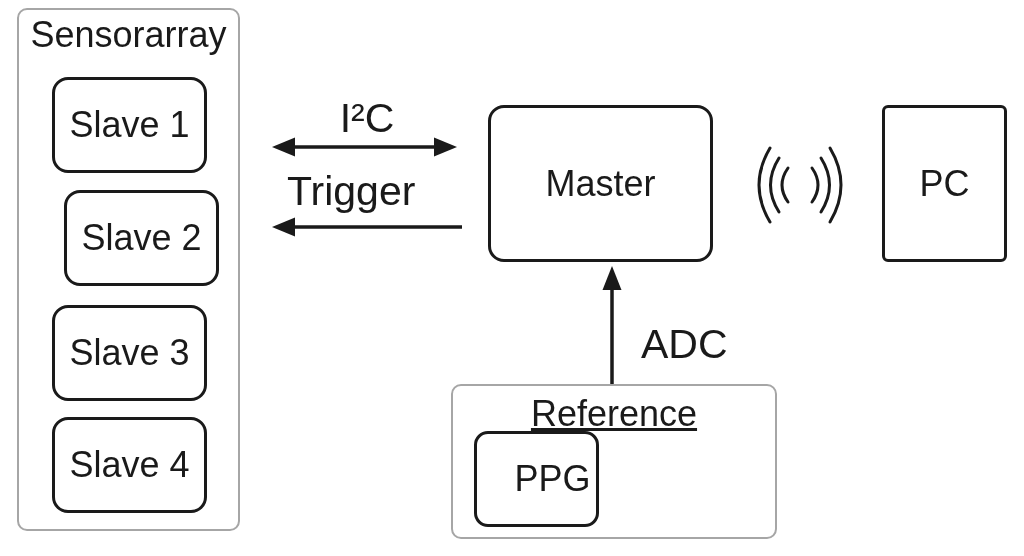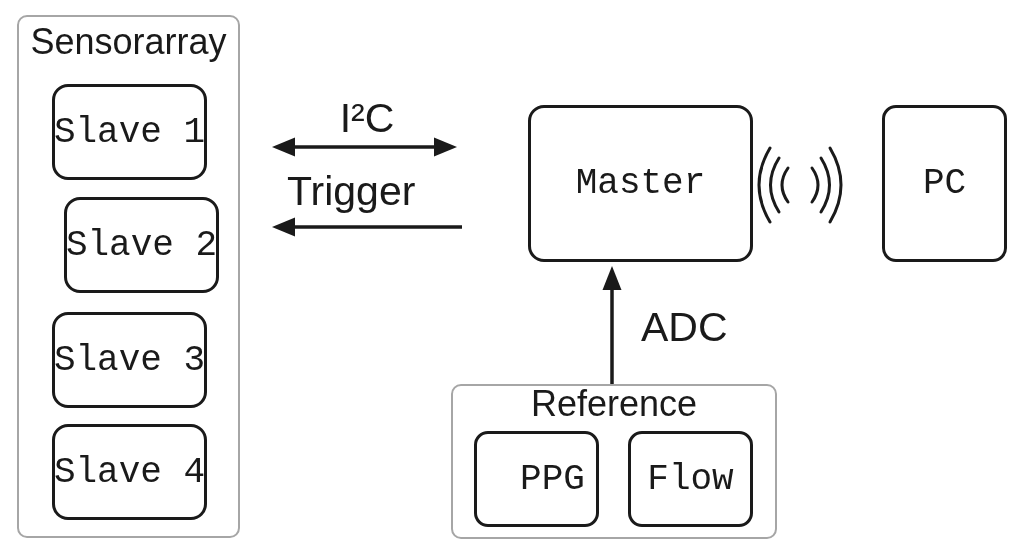--- a/index.html
+++ b/index.html
@@ -40,35 +40,34 @@
     position: absolute;
     border: 3px solid var(--box-border);
     border-radius: 16px;
     background: var(--background);
     display: flex;
     align-items: center;
     justify-content: center;
     font-size: 36px;
     color: var(--text);
     white-space: nowrap;
-    font-family: Liberation Mono, monospace;
   }
-  #sensorarray { left: 17px; top: 15px; width: 223px; height: 523px; }
+  #sensorarray { left: 17px; top: 8px; width: 223px; height: 523px; }
   #sensorarray .group-title { top: 5px; }
   .slave { left: 33px; width: 155px; height: 96px; }
   #slave1 { top: 67px; }
   #slave2 { top: 180px; margin-left: 12px; }
   #slave3 { top: 295px; }
   #slave4 { top: 407px; align-items: center; }
 
-  #master { left: 488px; top: 105px; width: 225px; height: 157px; margin-left: 40px; }
-  #pc     { left: 882px; top: 105px; width: 125px; height: 157px; border-radius: 14px; }
+  #master { left: 488px; top: 105px; width: 225px; height: 157px; }
+  #pc     { left: 882px; top: 105px; width: 125px; height: 157px; border-radius: 6px; }
 
   #reference { left: 451px; top: 384px; width: 326px; height: 155px; }
-  #reference .group-title { top: 0; line-height: 36px; }
+  #reference .group-title { top: 10px; line-height: 36px; text-decoration: underline; }
   #ppg  { left: 21px;  top: 45px; width: 125px; height: 96px; border-radius: 14px; padding-left: 32px; }
   #flow { left: 175px; top: 45px; width: 125px; height: 96px; border-radius: 14px; }
 
   #connections {
     position: absolute;
     left: 0; top: 0;
     width: 1024px;
     height: 556px;
     pointer-events: none;
   }
@@ -78,21 +77,21 @@
 
   .edge-label {
     position: absolute;
     font-size: 41px;
     line-height: 40px;
     color: var(--text);
     white-space: nowrap;
   }
   #label-i2c      { left: 306px; top: 98px;  width: 122px; text-align: center; }
   #label-trigger  { left: 287px; top: 171px; width: 160px; text-align: left; }
-  #label-adc      { left: 641px; top: 307px; }
+  #label-adc      { left: 641px; top: 324px; }
   #label-bluetooth{ left: 707px; top: 104px; width: 180px; text-align: center; }
 </style>
 </head>
 <body>
 
 <div id="canvas">
 
   <div class="group-box" id="sensorarray">
     <div class="group-title">Sensorarray</div>
     <div class="node slave" id="slave1">
@@ -147,18 +146,15 @@
 
   <div class="node" id="pc">
     <span>PC</span>
   </div>
 
   <div class="group-box" id="reference">
     <div class="group-title">Reference</div>
     <div class="node" id="ppg">
       <span>PPG</span>
     </div>
-    <div class="node" id="flow">
-      <span>Flow</span>
-    </div>
   </div>
 
 </div>
 
 </body></html>

